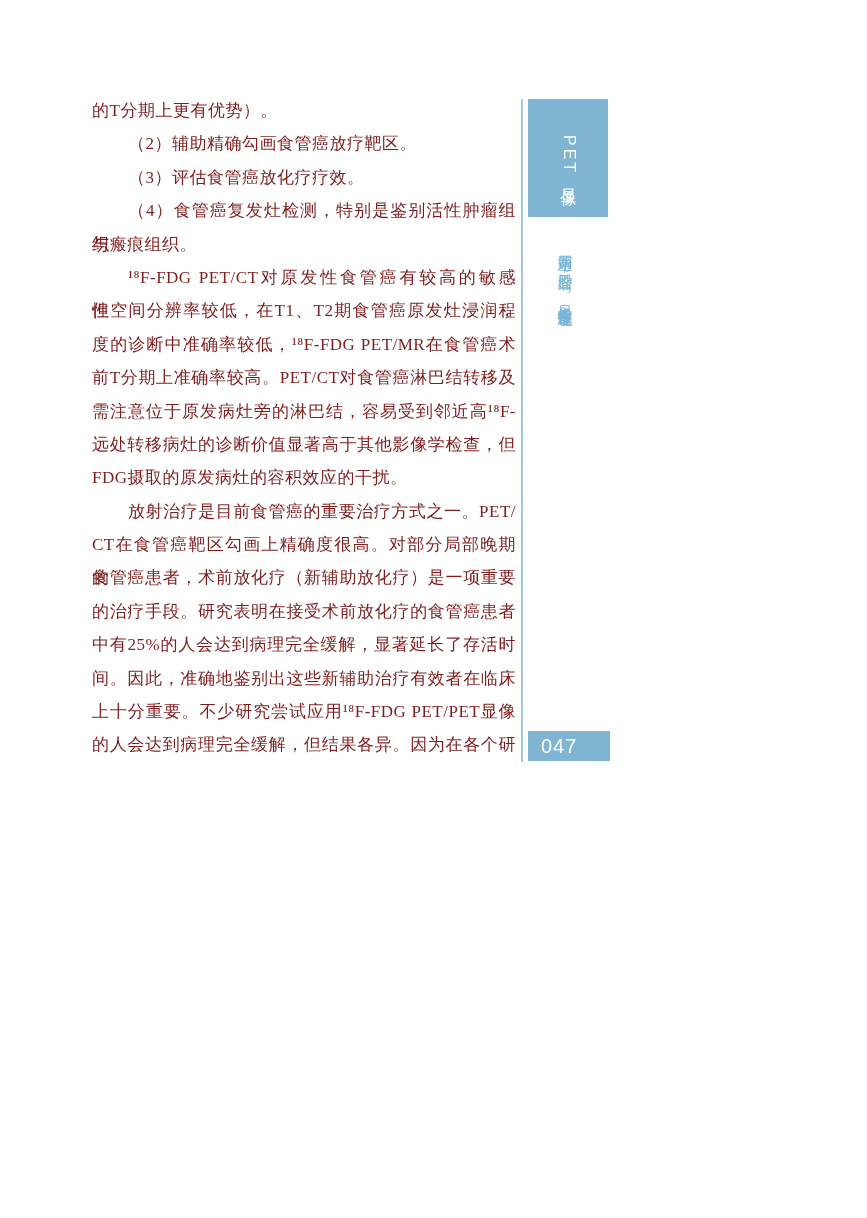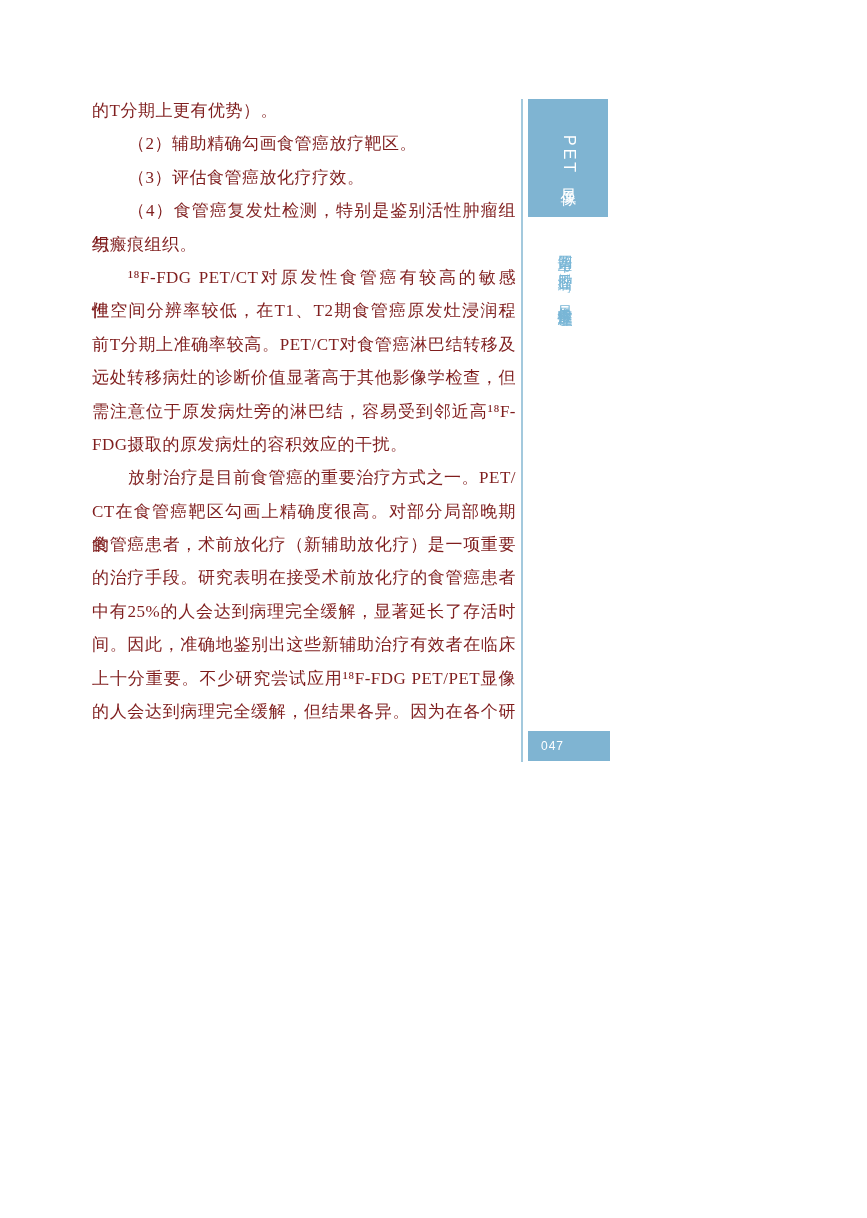--- a/index.html
+++ b/index.html
@@ -90,40 +90,41 @@
     width: 82px;
     height: 30px;
     background: #7fb4d2;
   }
   .badge span {
     display: block;
     padding-left: 13px;
     line-height: 30px;
     color: #ffffff;
     font-family: "Liberation Sans", "DejaVu Sans", sans-serif;
-    font-size: 12px;
+    font-size: 20px;
     letter-spacing: 1px;
   }
 </style>
 </head>
 <body>
 
 <div class="book-page">
 
   <div class="text-block" id="text-block">
       <div class="line">的T分期上更有优势）。</div>
       <div class="line indent">（2）辅助精确勾画食管癌放疗靶区。</div>
       <div class="line indent">（3）评估食管癌放化疗疗效。</div>
       <div class="line indent justify">（4）食管癌复发灶检测，特别是鉴别活性肿瘤组织</div>
       <div class="line">与瘢痕组织。</div>
       <div class="line indent justify">¹⁸F-FDG PET/CT对原发性食管癌有较高的敏感性，</div>
       <div class="line justify">但空间分辨率较低，在T1、T2期食管癌原发灶浸润程</div>
+      <div class="line justify">度的诊断中准确率较低，¹⁸F-FDG PET/MR在食管癌术</div>
       <div class="line justify">前T分期上准确率较高。PET/CT对食管癌淋巴结转移及</div>
+      <div class="line justify">需注意位于原发病灶旁的淋巴结，容易受到邻近高¹⁸F-</div>
       <div class="line justify">远处转移病灶的诊断价值显著高于其他影像学检查，但</div>
-      <div class="line justify">需注意位于原发病灶旁的淋巴结，容易受到邻近高¹⁸F-</div>
       <div class="line">FDG摄取的原发病灶的容积效应的干扰。</div>
       <div class="line indent justify">放射治疗是目前食管癌的重要治疗方式之一。PET/</div>
       <div class="line justify">CT在食管癌靶区勾画上精确度很高。对部分局部晚期的</div>
       <div class="line justify">食管癌患者，术前放化疗（新辅助放化疗）是一项重要</div>
       <div class="line justify">的治疗手段。研究表明在接受术前放化疗的食管癌患者</div>
       <div class="line justify">中有25%的人会达到病理完全缓解，显著延长了存活时</div>
       <div class="line justify">间。因此，准确地鉴别出这些新辅助治疗有效者在临床</div>
       <div class="line justify">上十分重要。不少研究尝试应用¹⁸F-FDG PET/PET显像</div>
       <div class="line justify">的人会达到病理完全缓解，但结果各异。因为在各个研</div>
     </div>

